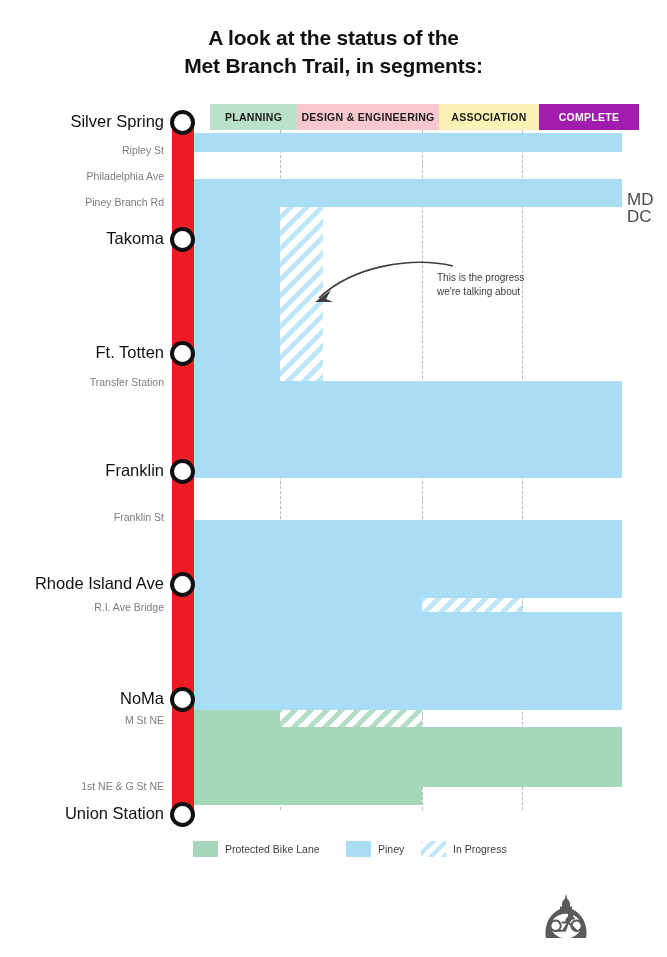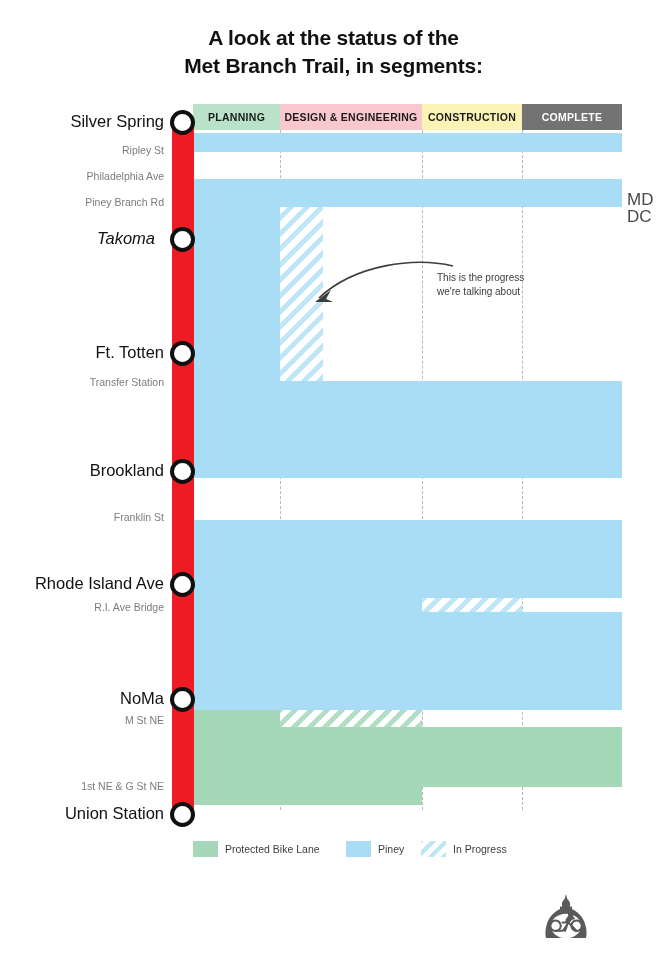--- a/index.html
+++ b/index.html
@@ -14,21 +14,21 @@
   
   .title{
     position:absolute;left:0;top:24px;width:667px;
     text-align:center;color:#111111;
     font-size:21px;font-weight:bold;line-height:28px;
     letter-spacing:-0.2px;
   }
   .title .l2{display:block;}
 
   
-  .phase-header{position:absolute;left:193px;top:104px;width:429px;height:32px;}
+  .phase-header{position:absolute;left:210px;top:104px;width:429px;height:32px;}
   .phase{
     position:absolute;top:0;height:26px;
     font-size:10.5px;font-weight:bold;letter-spacing:0.3px;
     display:flex;align-items:center;justify-content:center;
     color:#1b1b1b;
   }
   .phase.p0{left:0px;width:87px;background:#b9e2c8;}
   .phase.p1{left:87px;width:142px;background:#f8c8ce;}
   .phase.p2{left:229px;width:100px;background:#fbf3b6;}
   .phase.p3{left:329px;width:100px;background:#17a849;color:#ffffff;}
@@ -118,22 +118,22 @@
 <div class="stage">
 
   <div class="title">
     <span>A look at the status of the</span>
     <span class="l2">Met Branch Trail, in segments:</span>
   </div>
 
   <div class="phase-header">
     <div class="phase p0" style="left: 0px; width: 87px; background: rgb(185, 226, 200);">PLANNING</div>
     <div class="phase p1" style="left: 87px; width: 142px; background: rgb(248, 200, 206);">DESIGN &amp; ENGINEERING</div>
-    <div class="phase p2" style="left: 229px; width: 100px; background: rgb(251, 243, 182);">CONSTRUCTION</div>
-    <div class="phase p3" style="left: 329px; width: 100px; background: #737373;">COMPLETE</div>
+    <div class="phase p2" style="left: 229px; width: 100px; background: rgb(251, 243, 182);">ASSOCIATION</div>
+    <div class="phase p3" style="left: 329px; width: 100px; background: #a21caf;">COMPLETE</div>
   </div>
 
   <div class="chart" id="chart">
       <div class="guide" style="left: 87px;"></div>
       <div class="guide" style="left: 229px;"></div>
       <div class="guide" style="left: 329px;"></div>
       <div class="seg trail" title="Silver Spring → Ripley St (complete)" style="left: 0px; width: 429px; top: 3px; height: 19px;"></div>
       <div class="seg trail" title="Philadelphia Ave → Piney Branch Rd (complete)" style="left: 0px; width: 429px; top: 49px; height: 28px;"></div>
       <div class="seg trail" title="Piney Branch Rd → Ft. Totten (planning)" style="left: 0px; width: 87px; top: 77px; height: 174px;"></div>
       <div class="seg hatch-trail" title="Piney Branch Rd → Ft. Totten (in progress)" style="left: 87px; width: 43px; top: 77px; height: 174px;"></div>
@@ -158,24 +158,24 @@
       <div class="station" style="left: 170px; top: 572px;"></div>
       <div class="station" style="left: 170px; top: 687px;"></div>
       <div class="station" style="left: 170px; top: 802px;"></div>
     </div>
 
   <div class="labels" id="stationlabels">
       <div class="lbl major" style="top: 112px; right: 2px;">Silver Spring</div>
       <div class="lbl minor" style="top: 144px; right: 2px;">Ripley St</div>
       <div class="lbl minor" style="top: 170px; right: 2px;">Philadelphia Ave</div>
       <div class="lbl minor" style="top: 196px; right: 2px;">Piney Branch Rd</div>
-      <div class="lbl major" style="top: 229px; right: 11px; font-style: italic;">Takoma</div>
+      <div class="lbl major" style="top: 229px; right: 2px;">Takoma</div>
       <div class="lbl major" style="top: 343px; right: 2px;">Ft. Totten</div>
       <div class="lbl minor" style="top: 376px; right: 2px;">Transfer Station</div>
-      <div class="lbl major" style="top: 461px; right: 2px;">Brookland</div>
+      <div class="lbl major" style="top: 461px; right: 2px;">Franklin</div>
       <div class="lbl minor" style="top: 511px; right: 2px;">Franklin St</div>
       <div class="lbl major" style="top: 574px; right: 2px;">Rhode Island Ave</div>
       <div class="lbl minor" style="top: 601px; right: 2px;">R.I. Ave Bridge</div>
       <div class="lbl major" style="top: 689px; right: 2px;">NoMa</div>
       <div class="lbl minor" style="top: 714px; right: 2px;">M St NE</div>
       <div class="lbl minor" style="top: 780px; right: 2px; margin-left: 28px;">1st NE &amp; G St NE</div>
       <div class="lbl major" style="top: 804px; right: 2px;">Union Station</div>
     </div>
 
   <div id="statelabels">

